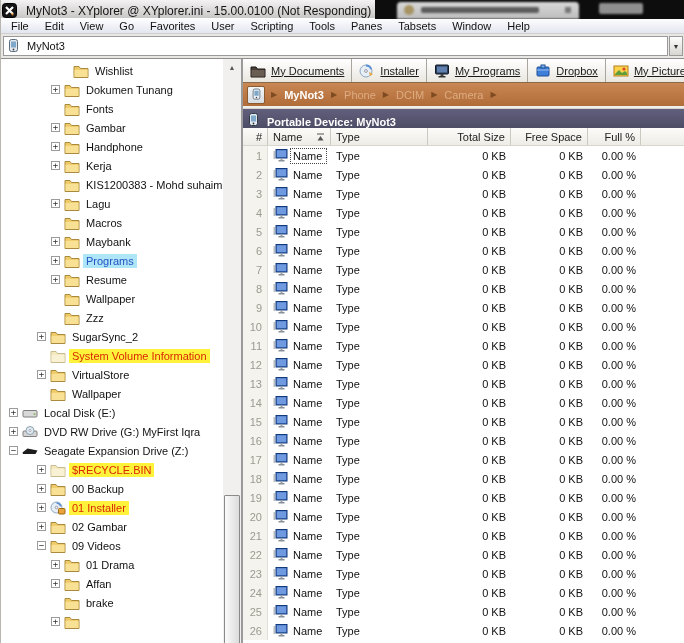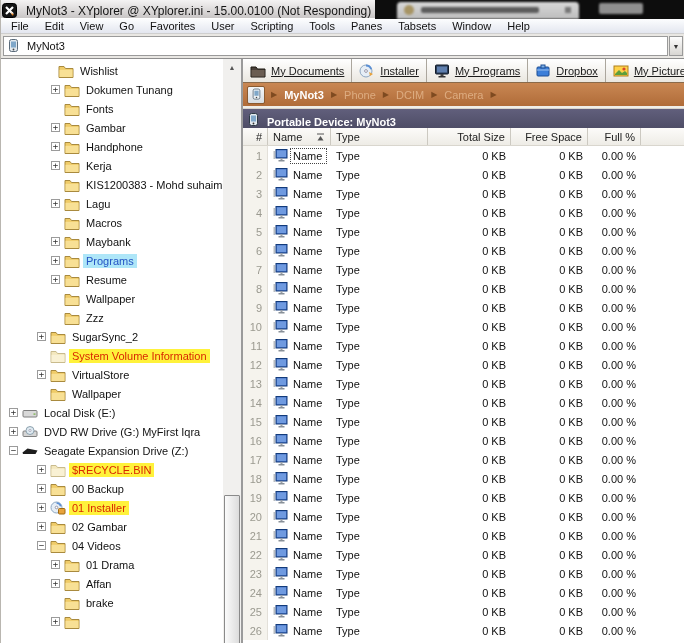--- a/index.html
+++ b/index.html
@@ -35,21 +35,21 @@
   .tree-pane { position:relative; width:242px; background:#fff; border-right:2px solid #9a9a9a; overflow:hidden; }
   .tree-list { position:absolute; top:2px; left:0; right:20px; }
   .tree-row { height:19px; display:flex; align-items:center; white-space:nowrap; }
   .exp { width:9px; height:9px; min-width:9px; border:1px solid #9b9b9b; background:#fff; font-size:9px; line-height:7px; text-align:center; color:#333; margin-right:4px; font-family:"DejaVu Sans Mono", monospace; }
   .exp.none { border:none; background:transparent; }
   .ticon { width:16px; min-width:16px; height:14px; margin-right:3px; }
   .tlabel { padding:1px 3px; }
   .hl-yellow { background:#fff23b; }
   .txt-red { color:#d92800; }
   .tlabel.sel { background:#aee6f8; color:#2353c4; }
-  .lvl0 { padding-left:8px; } .lvl1 { padding-left:36px; } .lvl2 { padding-left:50px; } .lvl3 { padding-left:44px; }
+  .lvl0 { padding-left:8px; } .lvl1 { padding-left:36px; } .lvl2 { padding-left:50px; } .lvl3 { padding-left:59px; }
 
   .tree-scroll { position:absolute; top:0; right:0; width:18px; height:100%; background:#f1f0ee; }
   .scroll-up { height:17px; display:flex; align-items:center; justify-content:center; font-size:7px; color:#555; }
   .scroll-thumb { position:absolute; left:1px; right:1px; top:436px; bottom:0; background:linear-gradient(90deg,#fbfbfb,#dcdcdc); border:1px solid #8a8a8a; border-radius:1px; }
 
   
   .main-pane { flex:1; display:flex; flex-direction:column; background:#fff; overflow:hidden; }
 
   .tabbar { height:24px; background:#dbd7d0; display:flex; align-items:stretch; border-bottom:1px solid #8a6a4a; }
   .tab { display:flex; align-items:center; gap:5px; padding:0 7px; background:linear-gradient(#ffffff,#eae7e0); border-right:1px solid #aba69d; cursor:pointer;text-align:center; }
@@ -341,21 +341,21 @@
                 <path d="M1.5 5.8h13v7.2h-13z" fill="#f8e095"></path>
               </svg></span>
             <span class="tlabel">02 Gambar</span>
           </div>
           <div class="tree-row lvl1">
             <span class="exp">−</span>
             <span class="ticon"><svg width="16" height="14" viewBox="0 0 16 14">
                 <path d="M1 2.5h5l1.5 2H15v9H1z" fill="#efcb68" stroke="#a98a3e"></path>
                 <path d="M1.5 5.8h13v7.2h-13z" fill="#f8e095"></path>
               </svg></span>
-            <span class="tlabel">04 Videos</span>
+            <span class="tlabel">09 Videos</span>
           </div>
           <div class="tree-row lvl2">
             <span class="exp">+</span>
             <span class="ticon"><svg width="16" height="14" viewBox="0 0 16 14">
                 <path d="M1 2.5h5l1.5 2H15v9H1z" fill="#efcb68" stroke="#a98a3e"></path>
                 <path d="M1.5 5.8h13v7.2h-13z" fill="#f8e095"></path>
               </svg></span>
             <span class="tlabel">01 Drama</span>
           </div>
           <div class="tree-row lvl2">

